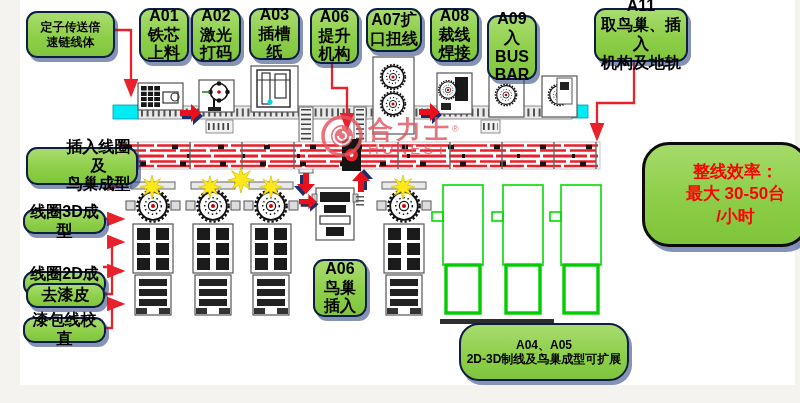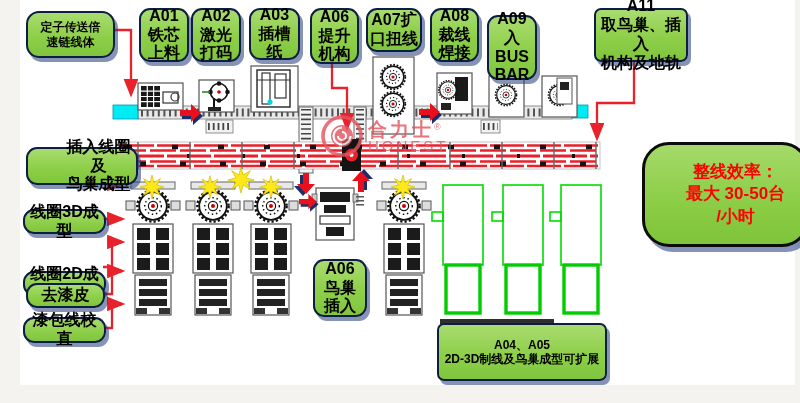--- a/index.html
+++ b/index.html
@@ -6,31 +6,31 @@
   .canvas{position:relative;width:800px;height:403px;background:#f4f3ef;
           font-family:"Liberation Sans","DejaVu Sans",sans-serif;overflow:hidden;}
   .sheet{position:absolute;left:20px;top:0;width:775px;height:385px;background:#ffffff;}
   .machinery{position:absolute;left:0;top:0;z-index:1;}
   .glabel{position:absolute;display:flex;align-items:center;justify-content:center;
           text-align:center;background:linear-gradient(180deg,#a9dc70 0%,#8ecf49 55%,#80c53d 100%);
           border:2px solid #0e1e42;border-radius:11px;
           box-shadow:3px 4px 0 rgba(31,58,122,.55);
           font-weight:bold;font-size:16px;line-height:1.18;color:#000;z-index:3;}
   .glabel span{white-space:pre-line;}
-  .fs12{font-size:12px;border-radius:13px;}
+  .fs12{font-size:12px;}
   .efficiency{position:absolute;display:flex;align-items:center;justify-content:center;
           text-align:center;background:linear-gradient(180deg,#a5da6a 0%,#8bcd45 60%,#7fc43c 100%);
           border:3px solid #0c0c0c;border-radius:27px;
           box-shadow:4px 5px 0 rgba(46,74,140,.6);
           font-weight:bold;font-size:17px;line-height:1.3;z-index:3;padding-left:20px;}
   .efficiency span{white-space:pre-line;}
   .logo{position:absolute;left:320px;top:114px;display:flex;align-items:center;
         opacity:.82;z-index:2;color:#e25560;}
   .logo-text{margin-left:4px;line-height:1;}
-  .logo-cn{font-size:19px;font-weight:bold;letter-spacing:3px;}
+  .logo-cn{font-size:25px;font-weight:bold;letter-spacing:3px;}
   .logo-cn-row sup{font-size:9px;vertical-align:super;}
   .logo-en{display:block;font-size:15px;font-weight:normal;letter-spacing:3px;margin-top:-1px;}
 </style>
 </head>
 <body>
 
 <div class="canvas">
   <div class="sheet"></div>
 
   <svg class="machinery" width="800" height="403" viewBox="0 0 800 403">
@@ -283,21 +283,21 @@
       <span>A08
 裁线
 焊接</span>
     </div>
   <div class="glabel" style="left:487px;top:15px;width:46px;height:61px;">
       <span>A09
 入
 BUS
 BAR</span>
     </div>
-  <div class="glabel" style="left:594px;top:8px;width:90px;height:50px;border-radius:7px;">
+  <div class="glabel" style="left:594px;top:8px;width:90px;height:50px;">
       <span>A11
 取鸟巢、插入
 机构及地轨</span>
     </div>
 
   <div class="glabel" style="left:26px;top:147px;width:75px;height:34px;padding-left:33px;">
       <span>插入线圈及
 鸟巢成型</span>
     </div>
   <div class="glabel" style="left:23px;top:209px;width:79px;height:21px;">
@@ -311,21 +311,21 @@
     </div>
   <div class="glabel" style="left:26px;top:283px;width:75px;height:21px;">
       <span>去漆皮</span>
     </div>
 
   <div class="glabel" style="left:313px;top:259px;width:50px;height:54px;">
       <span>A06
 鸟巢
 插入</span>
     </div>
-  <div class="glabel fs12" style="left:437px;top:323px;width:166px;height:54px;border-radius:7px;">
+  <div class="glabel fs12" style="left:459px;top:323px;width:166px;height:54px;border-radius:20px;">
       <span>A04、A05
 2D-3D制线及鸟巢成型可扩展</span>
     </div>
 
   <div class="efficiency" style="left:642px;top:142px;width:141px;height:99px;">
     <span style="color:#ff0000;">整线效率：
 最大  30-50台
 /小时</span>
   </div>
 </div>

